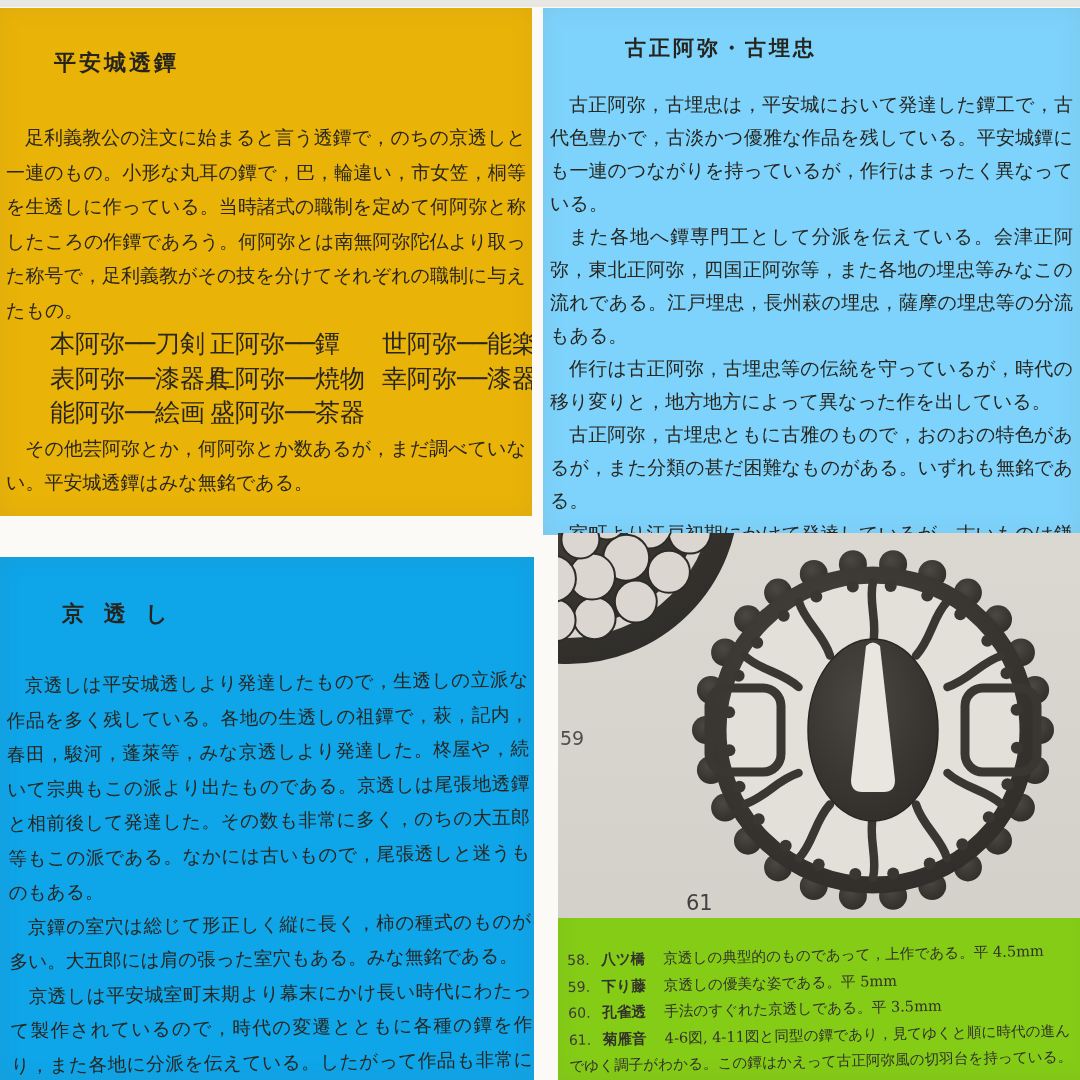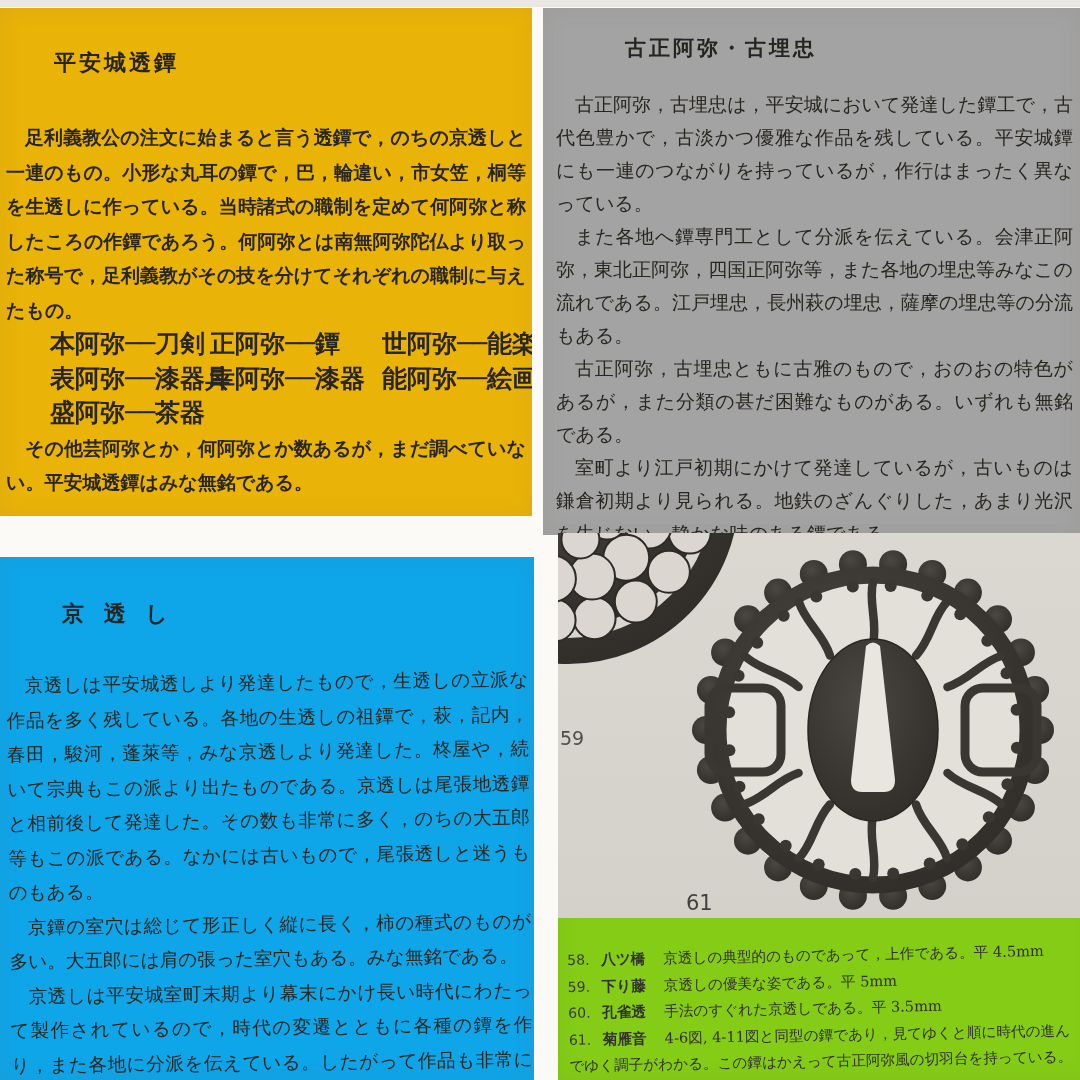--- a/index.html
+++ b/index.html
@@ -5,32 +5,32 @@
   html,body{margin:0;padding:0;}
   body{
     width:1080px;height:1080px;position:relative;overflow:hidden;
     background:#fbfaf7;
     font-family:"DejaVu Serif","Liberation Serif",serif;
     color:#26241f;
   }
   .scan-strip{position:absolute;left:0;top:0;width:1080px;height:7px;background:#e9e7e2;}
   .quad{position:absolute;overflow:hidden;box-shadow:inset 0 0 22px rgba(110,100,80,.10);}
   #quad-tl{left:0;top:8px;width:532px;height:508px;background:#eab308;}
-  #quad-tr{left:543px;top:8px;width:537px;height:527px;background:#a3a3a3;}
+  #quad-tr{left:543px;top:8px;width:537px;height:527px;background:#7dd3fc;}
   #quad-bl{left:0;top:557px;width:534px;height:523px;background:#0ea5e9;}
   #quad-br{left:558px;top:533px;width:534px;height:547px;background:#84cc16;}
 
   .sec-title{font-weight:700;font-size:22px;letter-spacing:3px;margin:0;}
   #quad-tl .sec-title{margin:40px 0 0 54px;}
   #quad-tr .sec-title{margin:26px 0 0 82px;font-size:21px;}
   #quad-bl .sec-title{margin:42px 0 0 62px;letter-spacing:6px;}
 
   .body-text{font-size:19px;line-height:34.5px;text-align:justify;color:#28261f;}
-  #quad-tl .body-text{margin:42px 6px 0 6px;font-weight:bold;}
-  #quad-tr .body-text{margin:26px 7px 0 13px;line-height:33px;}
+  #quad-tl .body-text{margin:42px 6px 0 6px;}
+  #quad-tr .body-text{margin:26px 7px 0 7px;line-height:33px;}
   #quad-bl .body-text{margin:40px 6px 0 6px;font-size:18.6px;transform:rotate(-0.7deg);transform-origin:left top;}
   .body-text p{margin:0;text-indent:1em;}
 
   .ami-grid{
     display:grid;grid-template-columns:160px 172px 1fr;
     padding-left:44px;line-height:34.5px;font-size:25px;
   }
   .ami-grid span{white-space:nowrap;}
 
   .photo-wrap{position:absolute;left:0;top:0;width:522px;height:385px;}
@@ -51,34 +51,36 @@
 
 <section class="quad" id="quad-tl">
   <h2 class="sec-title">平安城透鐔</h2>
   <div class="body-text">
     <p>足利義教公の注文に始まると言う透鐔で，のちの京透しと一連のもの。小形な丸耳の鐔で，巴，輪違い，市女笠，桐等を生透しに作っている。当時諸式の職制を定めて何阿弥と称したころの作鐔であろう。何阿弥とは南無阿弥陀仏より取った称号で，足利義教がその技を分けてそれぞれの職制に与えたもの。</p>
     <div class="ami-grid">
       <span>本阿弥──刀剣</span>
       <span>正阿弥──鐔</span>
       <span>世阿弥──能楽</span>
       <span>表阿弥──漆器具</span>
+      <span>仁阿弥──焼物</span>
       <span>幸阿弥──漆器</span>
       <span>能阿弥──絵画</span>
       <span>盛阿弥──茶器</span>
       <span></span>
     </div>
     <p>その他芸阿弥とか，何阿弥とか数あるが，まだ調べていない。平安城透鐔はみな無銘である。</p>
   </div>
 </section>
 
 <section class="quad" id="quad-tr">
   <h2 class="sec-title">古正阿弥・古埋忠</h2>
   <div class="body-text">
     <p>古正阿弥，古埋忠は，平安城において発達した鐔工で，古代色豊かで，古淡かつ優雅な作品を残している。平安城鐔にも一連のつながりを持っているが，作行はまったく異なっている。</p>
     <p>また各地へ鐔専門工として分派を伝えている。会津正阿弥，東北正阿弥，四国正阿弥等，また各地の埋忠等みなこの流れである。江戸埋忠，長州萩の埋忠，薩摩の埋忠等の分流もある。</p>
+    <p>作行は古正阿弥，古埋忠等の伝統を守っているが，時代の移り変りと，地方地方によって異なった作を出している。</p>
     <p>古正阿弥，古埋忠ともに古雅のもので，おのおの特色があるが，また分類の甚だ困難なものがある。いずれも無銘である。</p>
     <p>室町より江戸初期にかけて発達しているが，古いものは鎌倉初期より見られる。地鉄のざんぐりした，あまり光沢を生じない，静かな味のある鐔である。</p>
   </div>
 </section>
 
 <section class="quad" id="quad-bl">
   <h2 class="sec-title">京 透 し</h2>
   <div class="body-text">
     <p>京透しは平安城透しより発達したもので，生透しの立派な作品を多く残している。各地の生透しの祖鐔で，萩，記内，春田，駿河，蓬萊等，みな京透しより発達した。柊屋や，続いて宗典もこの派より出たものである。京透しは尾張地透鐔と相前後して発達した。その数も非常に多く，のちの大五郎等もこの派である。なかには古いもので，尾張透しと迷うものもある。</p>
     <p>京鐔の室穴は総じて形正しく縦に長く，柿の種式のものが多い。大五郎には肩の張った室穴もある。みな無銘である。</p>

